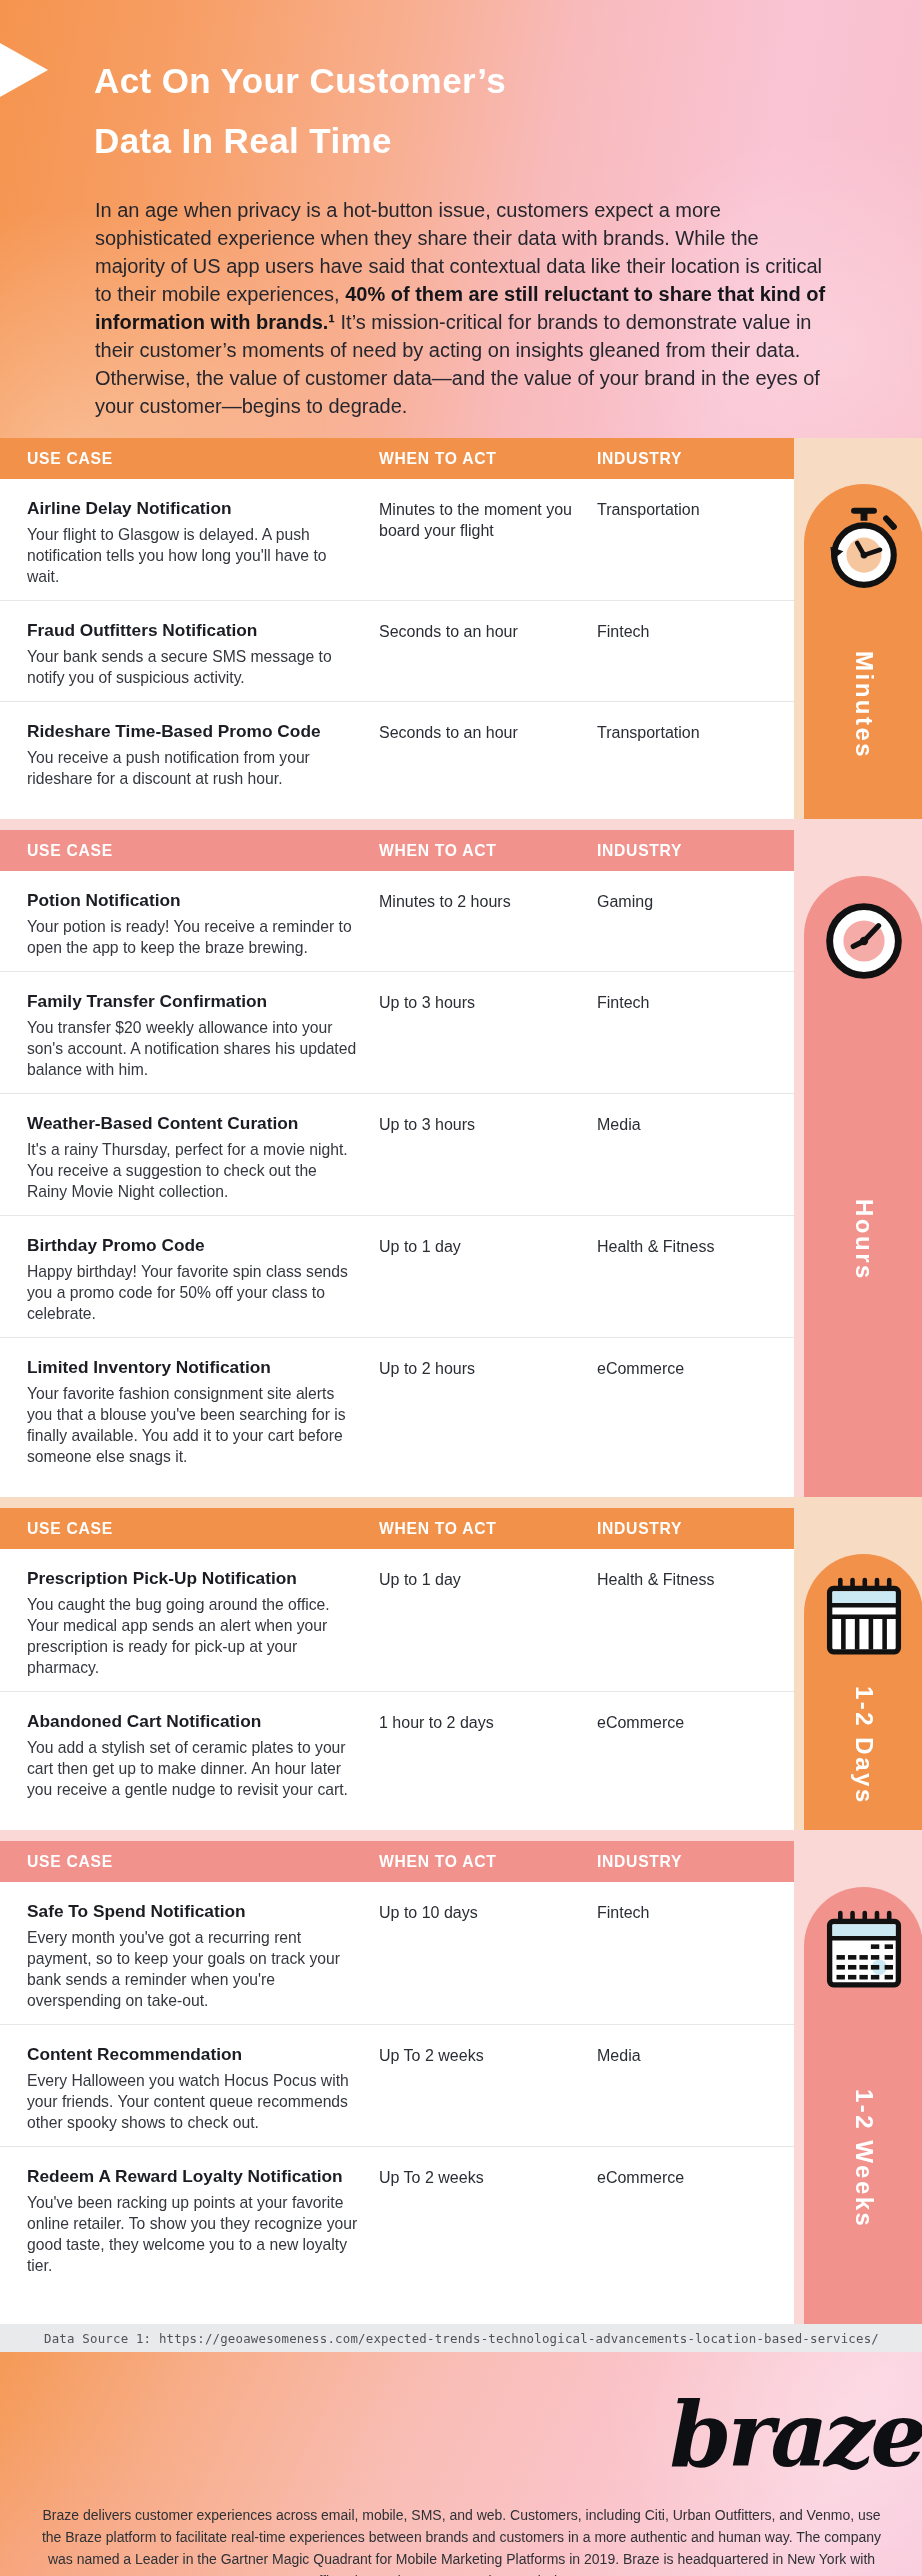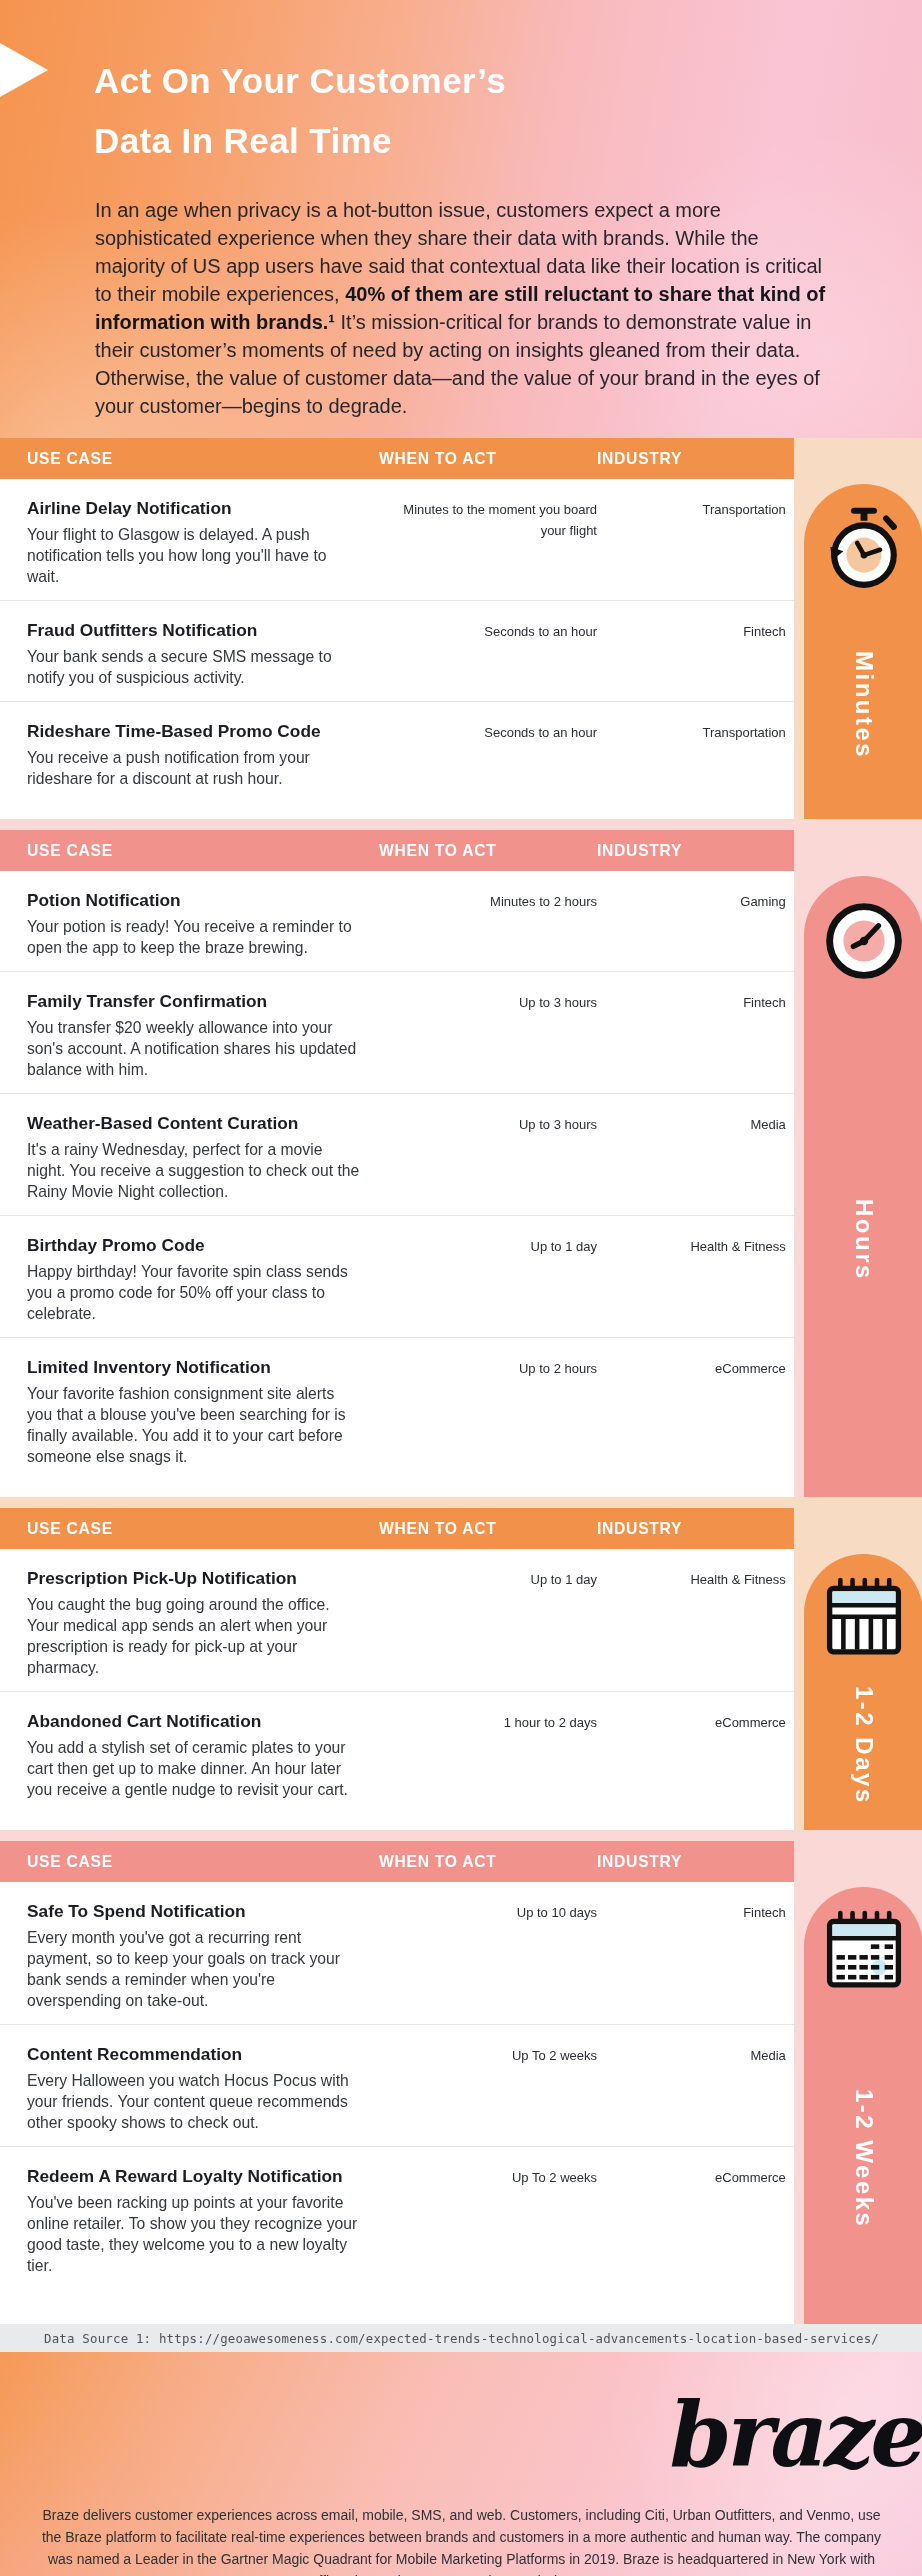--- a/index.html
+++ b/index.html
@@ -65,21 +65,21 @@
   .thead .c-when, .thead .c-ind { padding-top:0; }
 
   .row-title {
     font-size:17.3px; line-height:22px; font-weight:700;
     color:#1B1D23; max-width:330px; margin-bottom:5px;
   }
   .row-desc {
     font-size:15.7px; line-height:21px;
     color:#34373D; max-width:334px;
   }
-  .cell-text { font-size:13px; line-height:21.4px; color:#2A2D33; padding-top:1.6px;text-align:right; }
+  .cell-text { font-size:16px; line-height:21.4px; color:#2A2D33; padding-top:1.6px; }
 
   
   .side { width:129px; display:flex; padding-top:46px; box-sizing:border-box; }
   .pill {
     flex:1; width:119px; margin-left:10px;
     border-radius:64px 64px 0 0;
     display:flex; flex-direction:column; align-items:center;
   }
   .theme-orange .pill { background:#F2914A; }
   .theme-pink   .pill { background:#F2928D; }
@@ -206,21 +206,21 @@
           <div class="c-use">
             <div class="row-title">Family Transfer Confirmation</div>
             <div class="row-desc">You transfer $20 weekly allowance into your son's account. A notification shares his updated balance with him.</div>
           </div>
           <div class="c-when cell-text">Up to 3 hours</div>
           <div class="c-ind cell-text">Fintech</div>
         </div>
         <div class="trow">
           <div class="c-use">
             <div class="row-title">Weather-Based Content Curation</div>
-            <div class="row-desc">It's a rainy Wednesday, perfect for a movie night. You receive a suggestion to check out the Rainy Movie Night collection.</div>
+            <div class="row-desc">It's a rainy Thursday, perfect for a movie night. You receive a suggestion to check out the Rainy Movie Night collection.</div>
           </div>
           <div class="c-when cell-text">Up to 3 hours</div>
           <div class="c-ind cell-text">Media</div>
         </div>
         <div class="trow">
           <div class="c-use">
             <div class="row-title">Birthday Promo Code</div>
             <div class="row-desc">Happy birthday! Your favorite spin class sends you a promo code for 50% off your class to celebrate.</div>
           </div>
           <div class="c-when cell-text">Up to 1 day</div>

